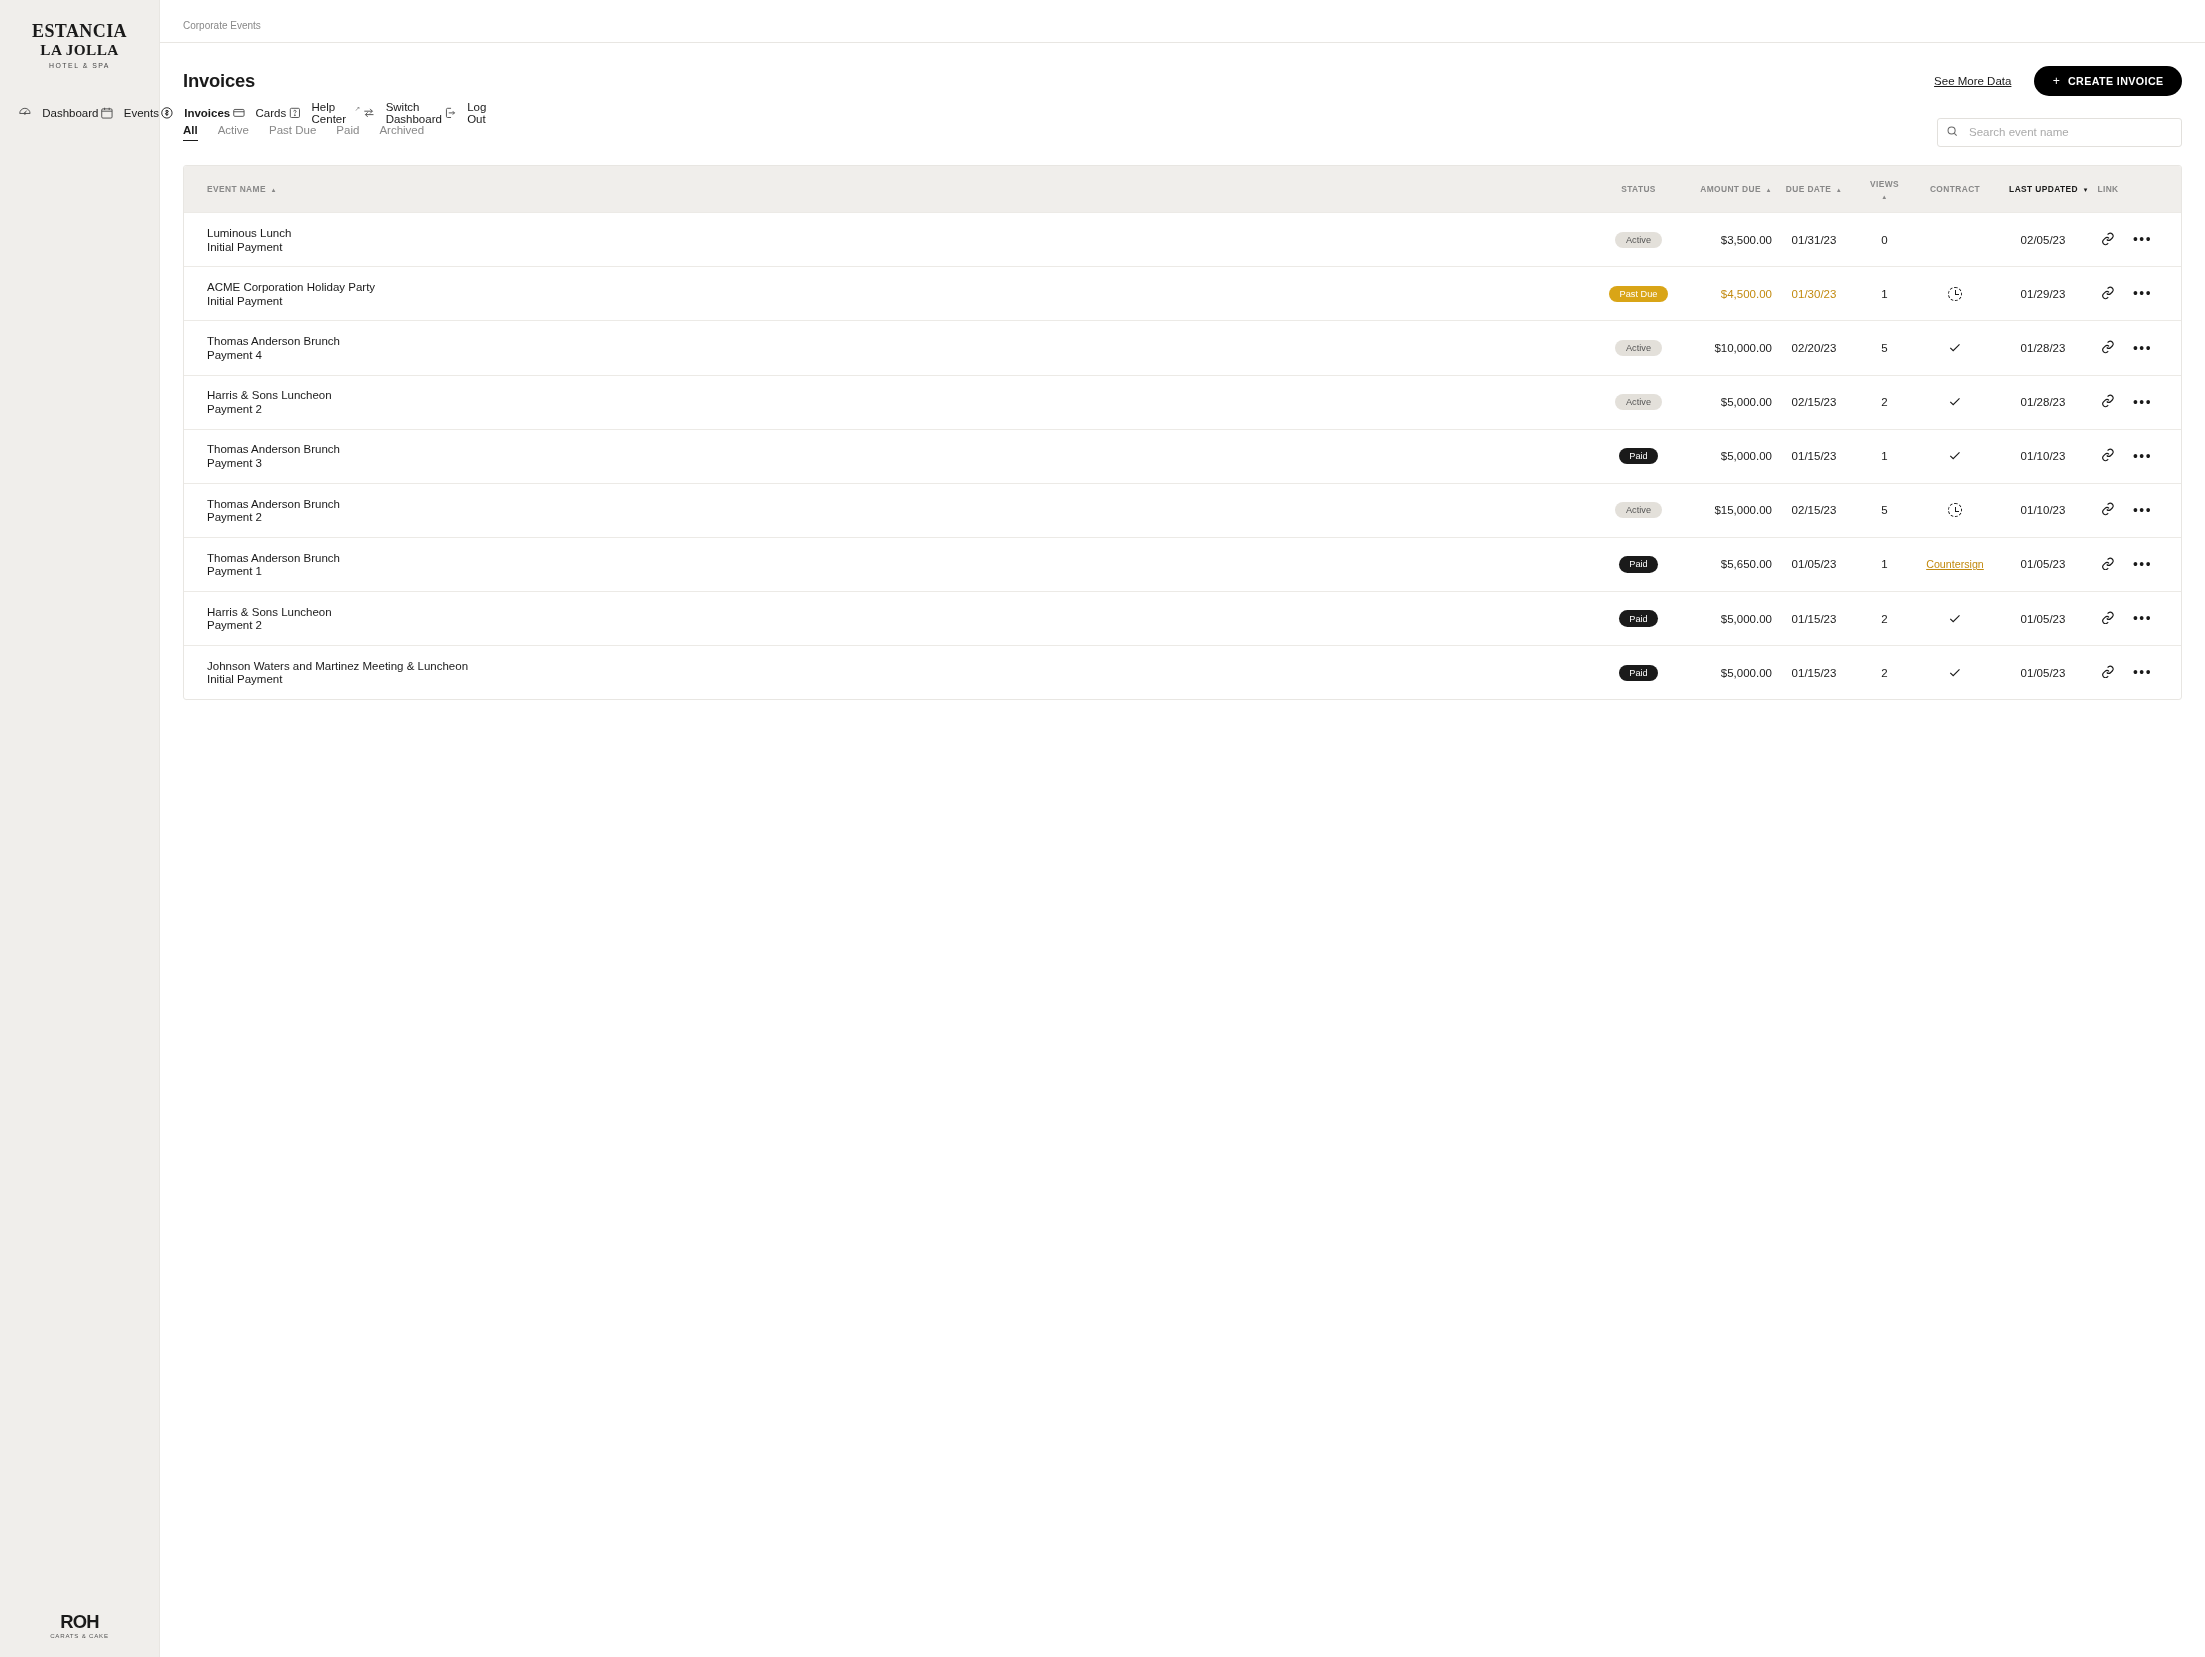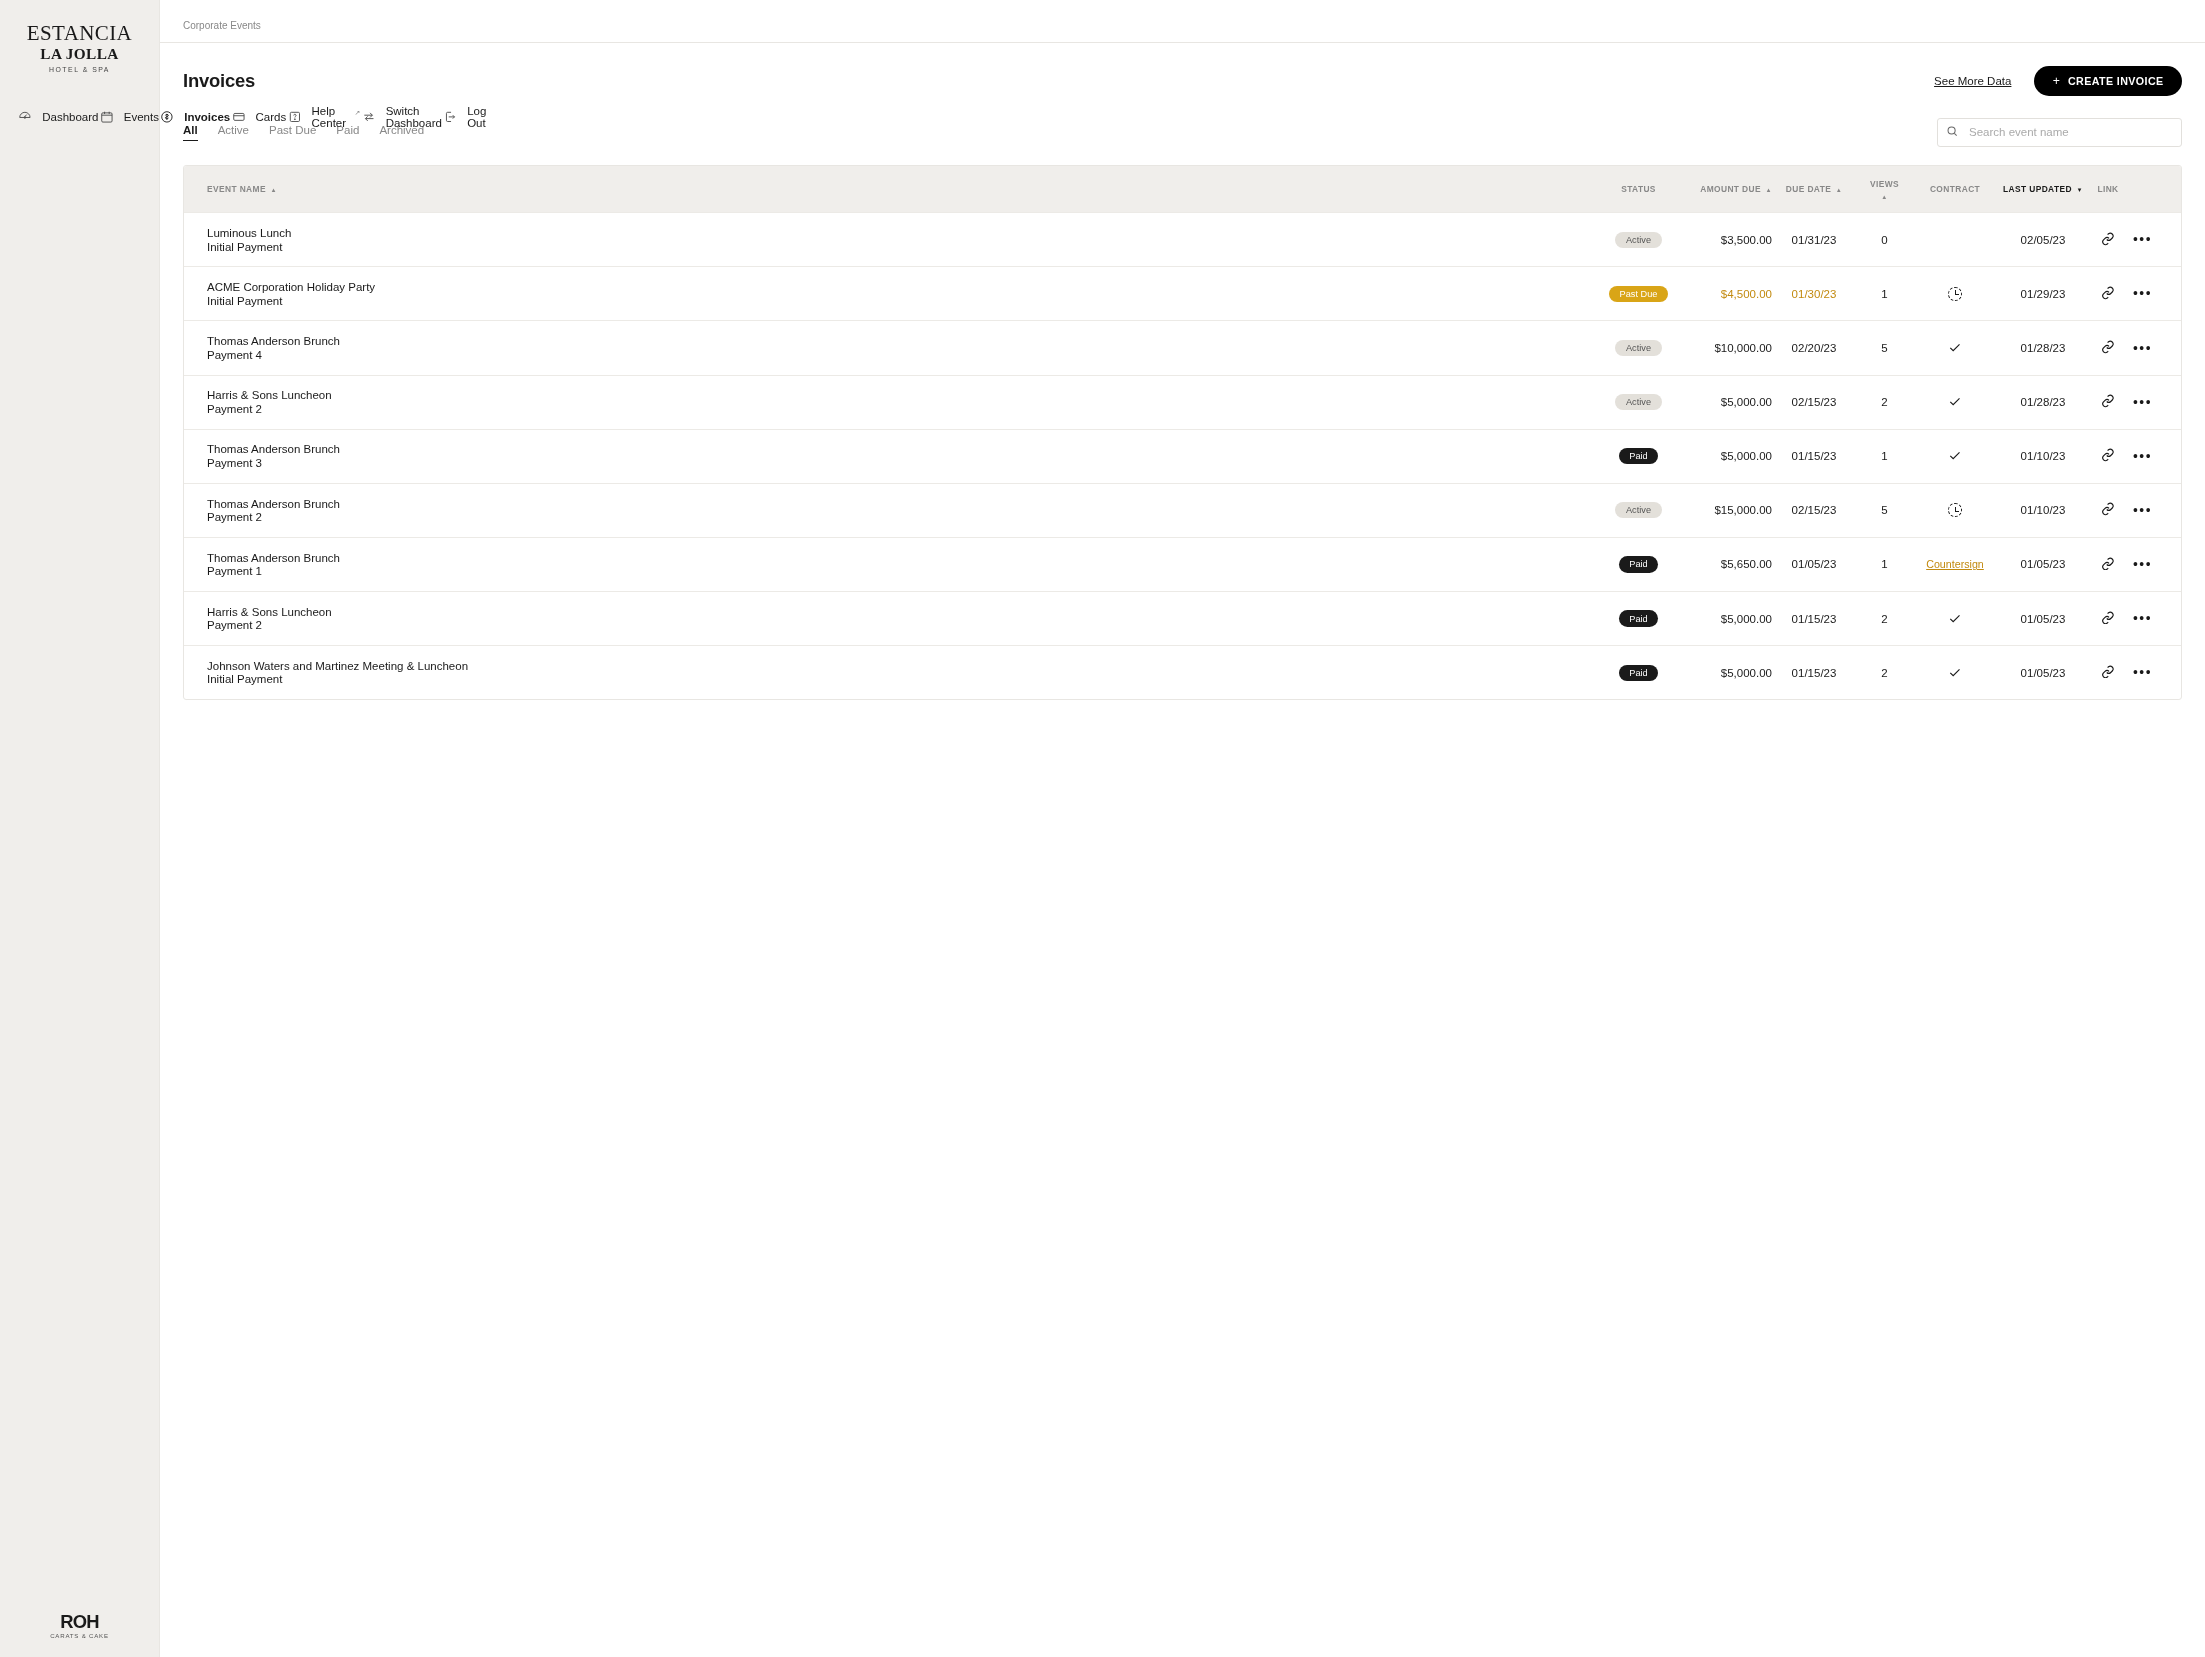--- a/index.html
+++ b/index.html
@@ -23,23 +23,23 @@
   flex-direction: column;
   padding: 21.4px 0 18.4px 0;
   flex-shrink: 0;
 }
 .logo-wrap {
   text-align: center;
   padding: 0 18.4px 18.4px 18.4px;
 }
 .logo-line1 {
   font-family: Georgia, "Times New Roman", serif;
-  font-weight: 400;
+  font-weight: 700;
   letter-spacing: 0.4px;
-  font-size: 21px;
+  font-size: 18px;
 }
 .logo-line2 {
   font-family: Georgia, "Times New Roman", serif;
   font-weight: 700;
   letter-spacing: 0.4px;
   font-size: 15.3px;
   margin-top: -1.5px;
 }
 .logo-line3 {
   font-size: 6.9px;
@@ -222,21 +222,21 @@
   font-weight: 600;
   letter-spacing: 0.4px;
   color: #888;
 }
 .th {
   display: flex;
   align-items: center;
   gap: 4.6px;
   cursor: pointer;
 }
-.th.sorted { color: #1a1a1a; }
+.th.sorted { color: #1a1a1a; justify-content: flex-end; }
 .sort-arrow {
   display: inline-block;
   font-size: 6.1px;
 }
 .col-event { flex: 1 1 229px; min-width: 214px; }
 .col-status { width: 69px; justify-content: center; }
 .col-amount { width: 99px; justify-content: flex-end; text-align: right; }
 .col-due { width: 84px; justify-content: center; text-align: center; }
 .col-views { width: 57px; justify-content: center; text-align: center; flex-direction: column; }
 .col-contract { width: 84px; justify-content: center; text-align: right; }

